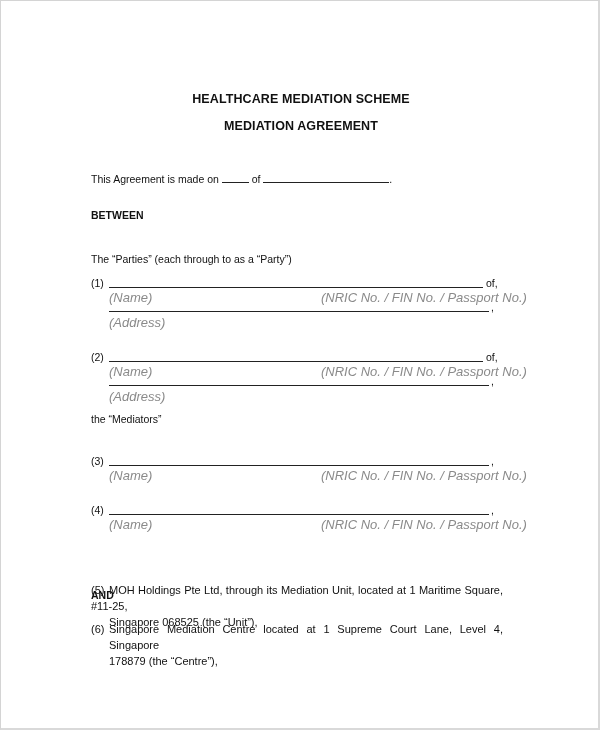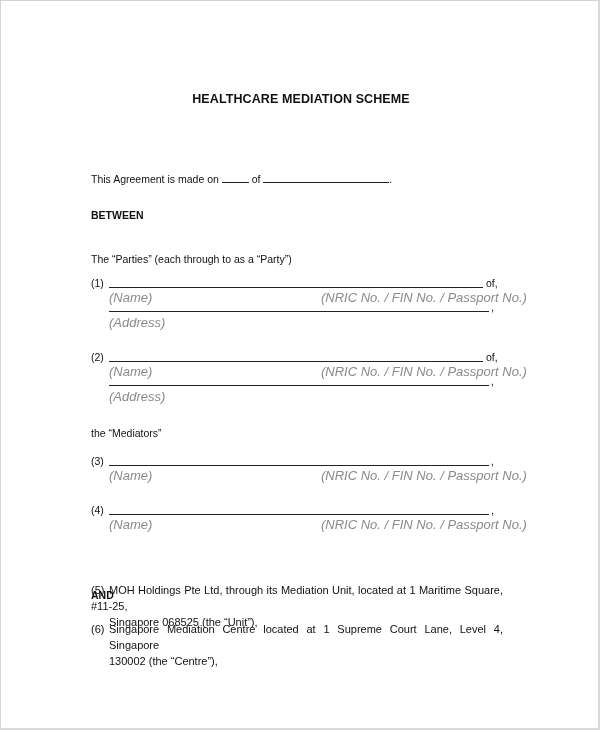--- a/index.html
+++ b/index.html
@@ -20,20 +20,21 @@
     .para .n { display: inline-block; width: 18px; }
     .para .indent { padding-left: 18px; }
     .just { text-align: justify; text-align-last: left; }
   </style>
 </head>
 <body>
 
 <div class="page">
 
   <div class="abs title" style="top:91px;">HEALTHCARE MEDIATION SCHEME</div>
+  <div class="abs title" style="top:118px;">MEDIATION AGREEMENT</div>
 
   <div class="abs text" style="left:90px; top:164px;margin-top:8px;">
     <span>This Agreement is made on</span>
     <span style="display:inline-block; width:27px; border-bottom:1px solid #222; height:9px; vertical-align:baseline;"></span>
     <span>of</span>
     <span style="display:inline-block; width:126px; border-bottom:1px solid #222; height:9px; vertical-align:baseline;"></span><span>.</span>
   </div>
 
   <div class="abs text bold" style="left:90px; top:208px;">BETWEEN</div>
 
@@ -54,21 +55,21 @@
     <div class="num" style="top:350px;">(2)</div>
     <div class="uline" style="left:108px; top:360px; width:374px;"></div>
     <div class="tail" style="left:485px; top:350px;">of,</div>
     <div class="hint" style="left:108px; top:363px;">(Name)</div>
     <div class="hint" style="left:320px; top:363px;">(NRIC No. / FIN No. / Passport No.)</div>
     <div class="uline" style="left:108px; top:384px; width:380px;"></div>
     <div class="tail" style="left:490px; top:374px;">,</div>
     <div class="hint" style="left:108px; top:388px;">(Address)</div>
   </div>
 
-  <div class="abs text" style="left:90px; top:426px;">the “Mediators”</div>
+  <div class="abs text" style="left:90px; top:412px;">the “Mediators”</div>
 
   <div>
     <div class="num" style="top:454px;">(3)</div>
     <div class="uline" style="left:108px; top:464px; width:380px;"></div>
     <div class="tail" style="left:490px; top:454px;">,</div>
     <div class="hint" style="left:108px; top:467px;">(Name)</div>
     <div class="hint" style="left:320px; top:467px;">(NRIC No. / FIN No. / Passport No.)</div>
   </div>
 
   <div>
@@ -84,16 +85,16 @@
   <div class="para" style="top:581px;">
     <div class="just"><span class="n">(5)</span><span>MOH Holdings Pte Ltd, through its Mediation Unit, located at 1 Maritime Square, #11-25,</span></div>
     <div class="indent">Singapore 068525 (the “Unit”),</div>
   </div>
 
   <div class="para" style="top:620px;">
     <div style="display:flex;">
         <span class="n">(6)</span>
         <span style="flex:1; text-align:justify; text-align-last:justify;">Singapore Mediation Centre located at 1 Supreme Court Lane, Level 4, Singapore</span>
       </div>
-    <div class="indent">130002 (the “Centre”),</div>
+    <div class="indent">178879 (the “Centre”),</div>
   </div>
 
 </div>
 
 </body></html>

